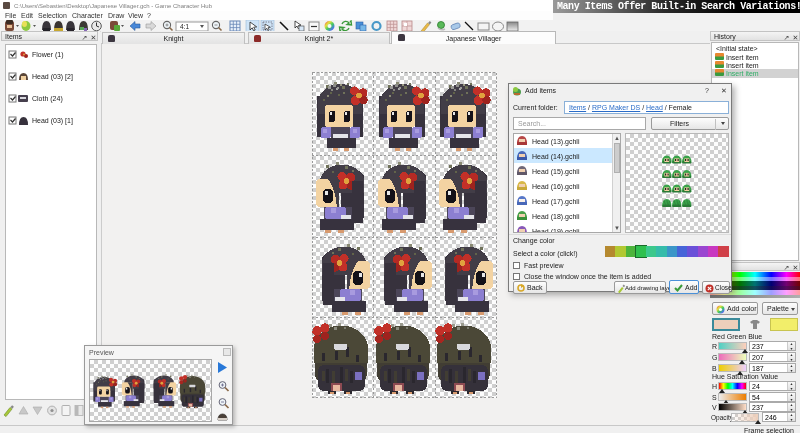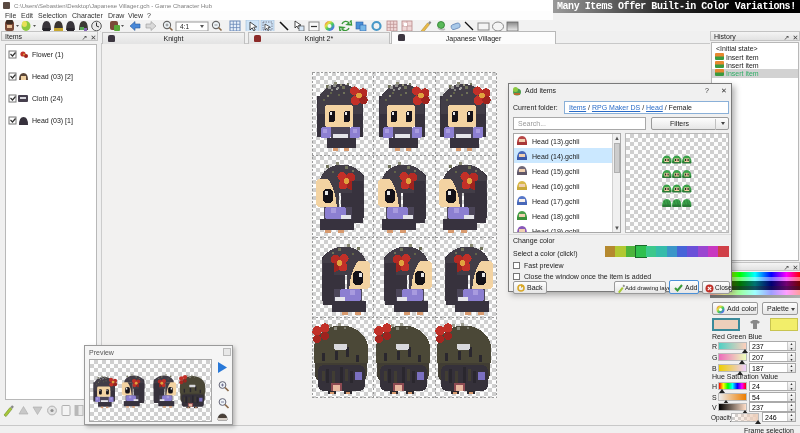--- a/index.html
+++ b/index.html
@@ -19,21 +19,21 @@
 </style>
 </head>
 <body>
 
 <div class="abs" style="left:0;top:0;width:800px;height:11px;background:#ffffff;">
   <div class="abs" style="left:3px;top:2px;width:7px;height:7px;background:#5a4a42;border-radius:1px;"></div>
   <div class="abs" style="left:14px;top:3px;font-size:6px;color:#808080;">C:\Users\Sebastien\Desktop\Japanese Villager.gch - Game Character Hub</div>
 </div>
 
 <div class="abs" style="left:553px;top:0;width:247px;height:13px;background:linear-gradient(to right,#9a9a9a,#2a2a2a 45%,#000 75%);">
-  <div class="abs" style="left:4px;top:1px;font-family:'Liberation Mono',monospace;font-size:10px;font-weight:bold;color:#fff;letter-spacing:-0.45px;white-space:nowrap;">Many Items Offer Built-in Color Variations!</div>
+  <div class="abs" style="left:4px;top:1px;font-family:'Liberation Mono',monospace;font-size:10px;font-weight:bold;color:#fff;letter-spacing:-0.45px;white-space:nowrap;">Many Items Offer Built-in Search Variations!</div>
 </div>
 
 <div class="abs" style="left:0;top:11px;width:553px;height:9px;background:#fdfdfd;">
   <div class="txt" style="position:absolute;left:5px;top:1px;color:#333;">File</div>
   <div class="txt" style="position:absolute;left:21px;top:1px;color:#333;">Edit</div>
   <div class="txt" style="position:absolute;left:38px;top:1px;color:#333;">Selection</div>
   <div class="txt" style="position:absolute;left:72px;top:1px;color:#333;">Character</div>
   <div class="txt" style="position:absolute;left:108px;top:1px;color:#333;">Draw</div>
   <div class="txt" style="position:absolute;left:128px;top:1px;color:#333;">View</div>
   <div class="txt" style="position:absolute;left:147px;top:1px;color:#333;">?</div>

